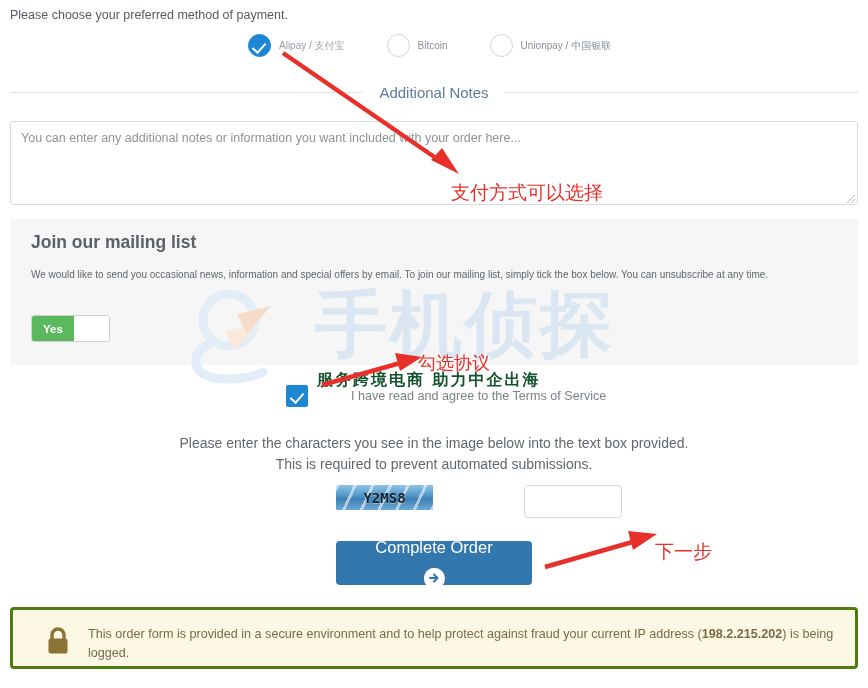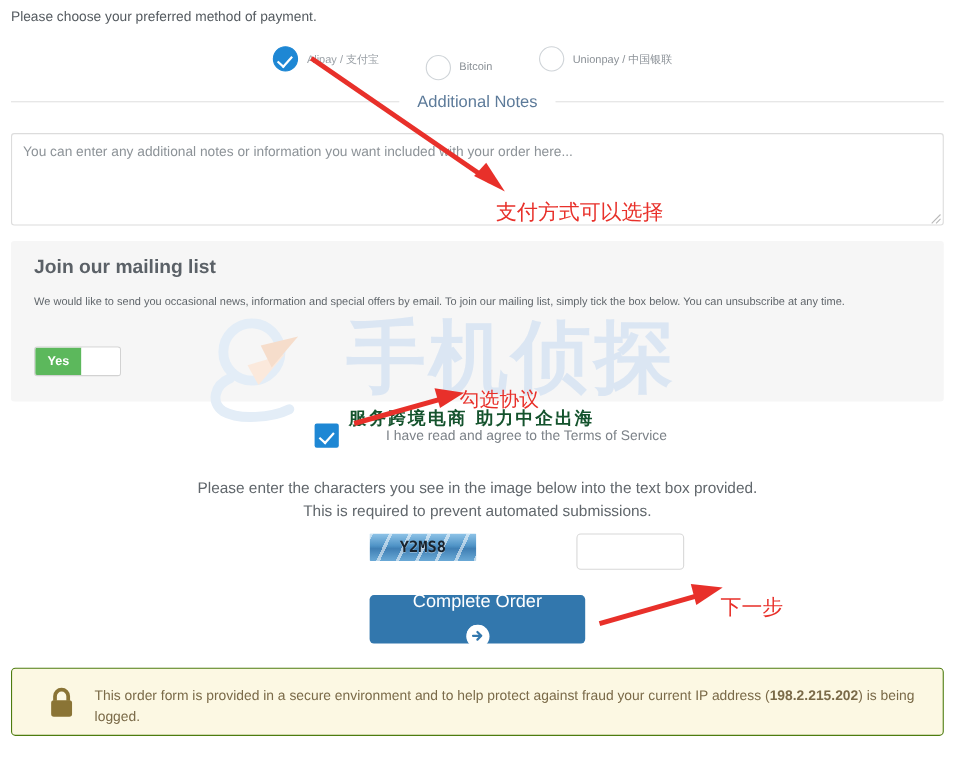--- a/index.html
+++ b/index.html
@@ -90,21 +90,21 @@
   }
   .radio.on::after {
     content: "";
     position: absolute;
     left: 6px; top: 5px;
     width: 6px; height: 11px;
     border: solid #fff;
     border-width: 0 2.4px 2.4px 0;
     transform: rotate(42deg);
   }
-  #opt-bitcoin { margin-left: 42px; margin-top: 16px; }
+  #opt-bitcoin { margin-left: 42px; }
   #opt-unionpay { margin-left: 42px; }
 
   
   #notes-divider {
     position: absolute;
     left: 10px; top: 84px;
     width: 848px;
     display: flex;
     align-items: center;
   }
@@ -301,21 +301,21 @@
     justify-content: center;
     flex: 0 0 auto;
   }
 
   
   #secure-notice {
     position: absolute;
     left: 10px; top: 607px;
     width: 848px; height: 62px;
     background: #fcf8e3;
-    border: 1px solid #4d7c0f;
+    border: 3px solid #4d7c0f;
     border-radius: 4px;
   }
   #secure-lock {
     position: absolute;
     left: 28px; top: 14px;
     width: 34px; height: 34px;
   }
   #secure-text {
     position: absolute;
     left: 75px; top: 15px;

